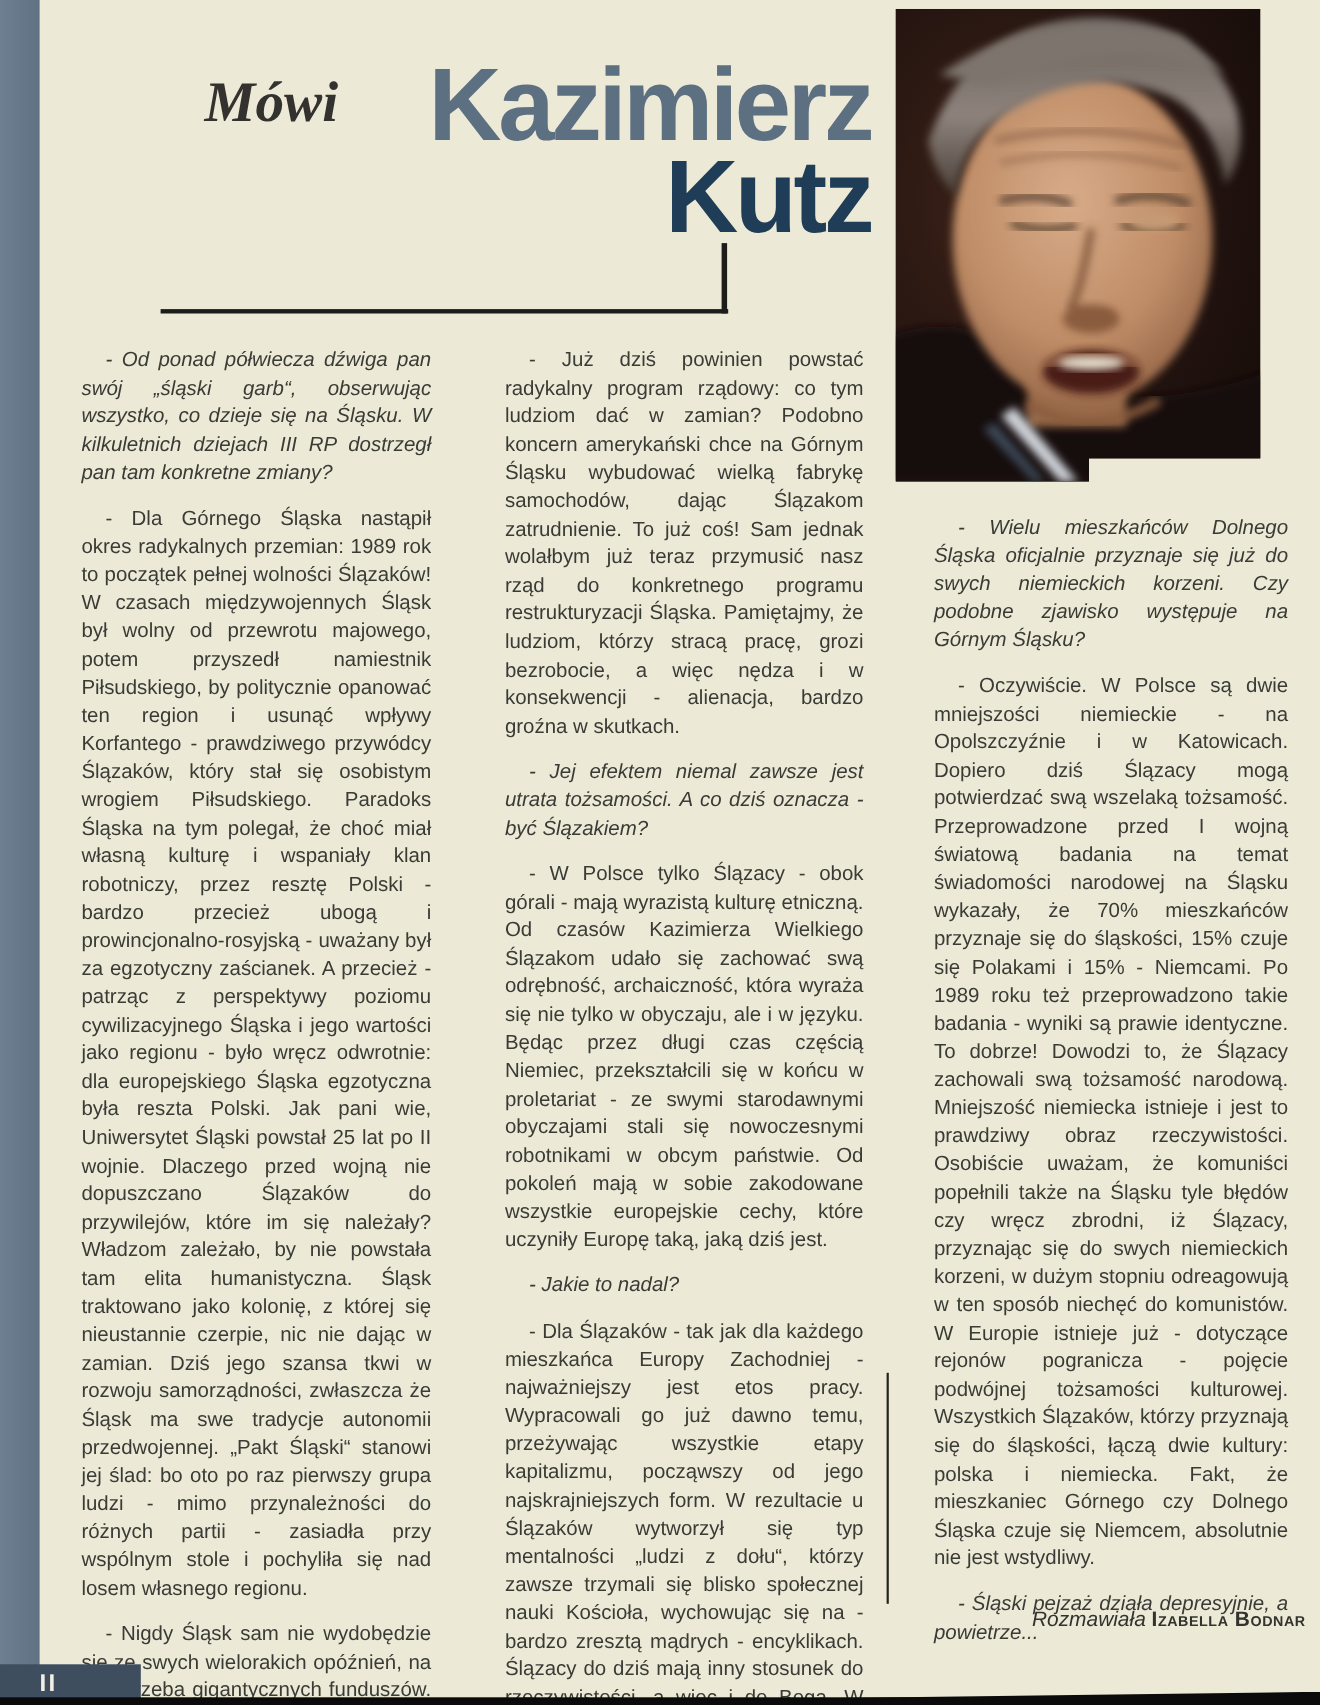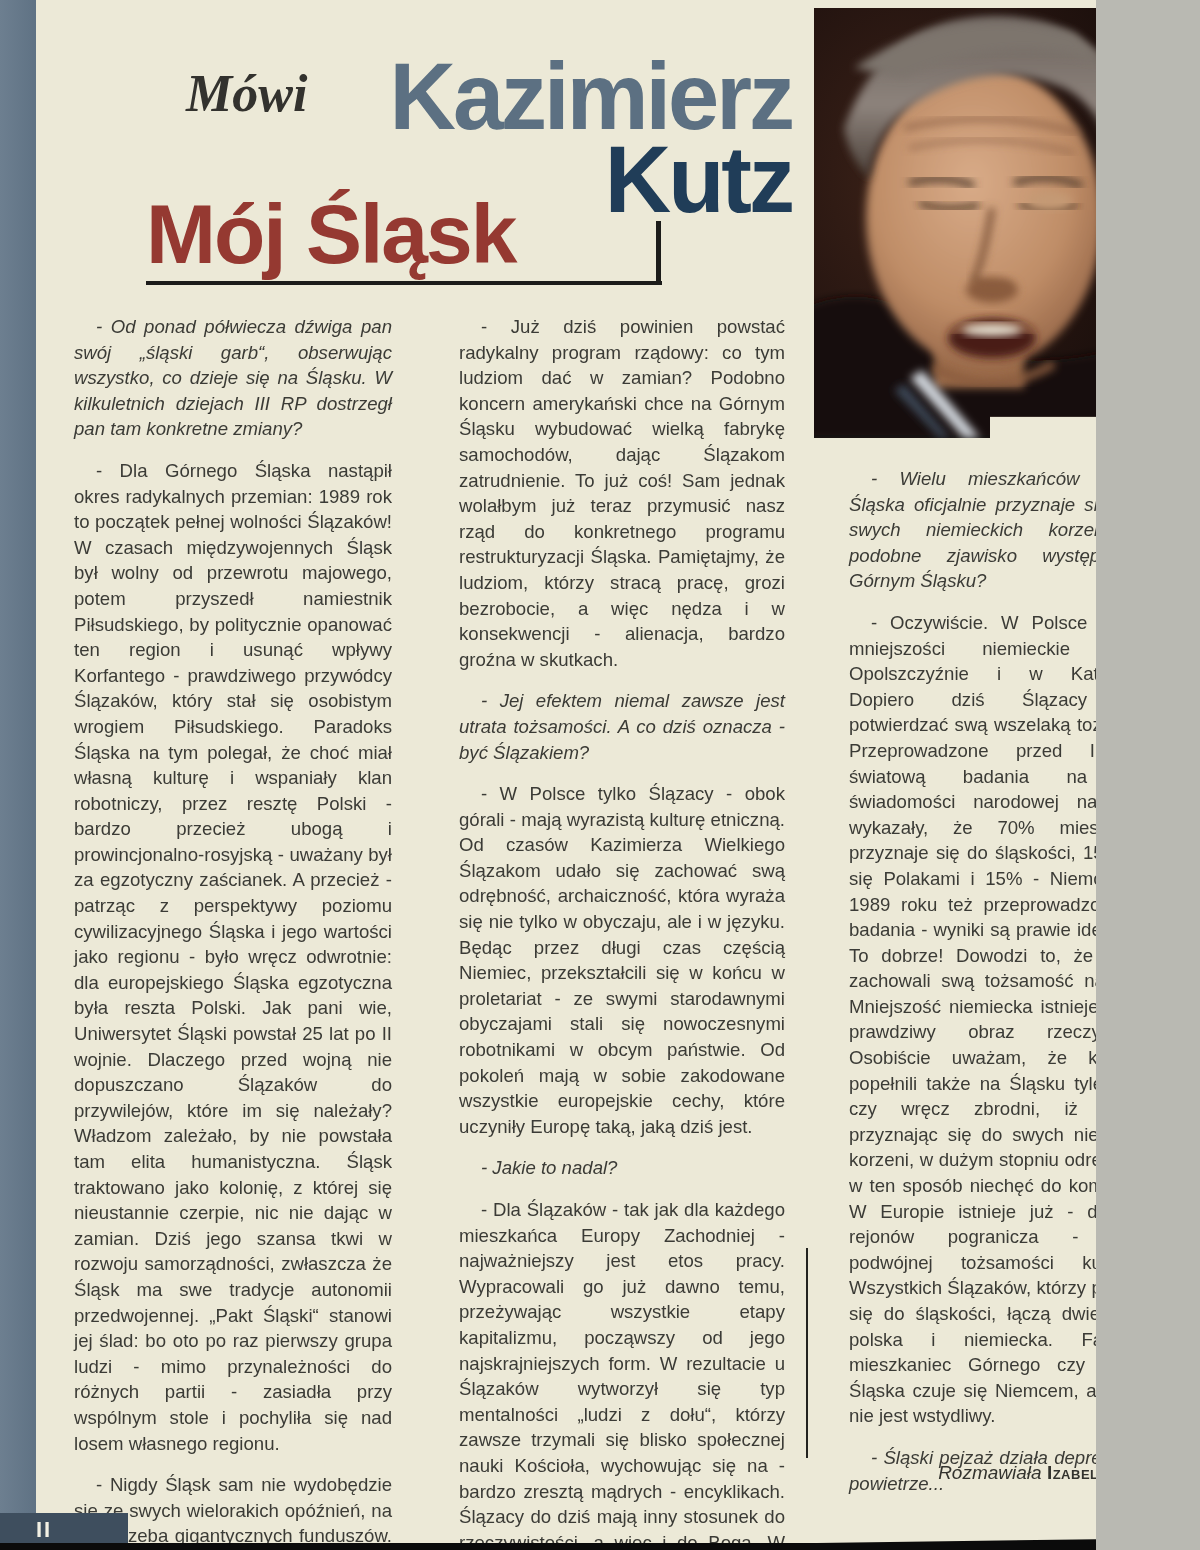--- a/index.html
+++ b/index.html
@@ -1,17 +1,17 @@
 <!DOCTYPE html>
 <html><head>
 <meta charset="utf-8">
 <style>
   html,body{margin:0;padding:0;}
   body{width:1200px;height:1550px;position:relative;background:#b9b9b2;font-family:"Liberation Sans",sans-serif;}
-  #page{position:absolute;left:0;top:0;width:1096px;height:1550px;background:#ece9d7;overflow:hidden;}
+  #page{position:absolute;left:0;top:0;width:1200px;height:1550px;background:#ece9d7;overflow:hidden;}
 
   
   .left-strip{position:absolute;left:0;top:0;width:36px;height:1550px;background:linear-gradient(90deg,#6d7f90,#5f7284);}
 
   
   .kicker{position:absolute;left:186px;top:64px;font-family:"Liberation Serif",serif;font-style:italic;font-weight:bold;font-size:52px;color:#33322e;}
   .title1{position:absolute;left:330px;top:50px;width:462px;text-align:right;font-size:92px;font-weight:800;letter-spacing:-3px;color:#5c7082;line-height:1;transform:scaleY(1.02);}
   .title2{position:absolute;left:330px;top:133px;width:462px;text-align:right;font-size:92px;font-weight:800;letter-spacing:-3px;color:#203d58;line-height:1;transform:scaleY(1.02);}
   .subtitle{position:absolute;left:146px;top:192px;font-size:84px;font-weight:800;letter-spacing:-2px;color:#953931;line-height:1;}
   .head-rule{position:absolute;left:146px;top:281px;width:516px;height:4px;background:#1c1c1a;}
@@ -48,21 +48,20 @@
 </head>
 <body>
 
 <div id="page">
 
   <div class="left-strip"></div>
 
   <div class="kicker">Mówi</div>
   <div class="title1">Kazimierz</div>
   <div class="title2">Kutz</div>
-  <div class="subtitle">Mój Śląsk</div>
   <div class="head-rule"></div>
   <div class="head-tick"></div>
 
   <div class="photo">
     <svg viewBox="0 0 332 430" preserveAspectRatio="none">
       <defs>
         <radialGradient id="bg" cx="30%" cy="40%" r="90%">
           <stop offset="0%" stop-color="#3c2218"></stop>
           <stop offset="55%" stop-color="#241410"></stop>
           <stop offset="100%" stop-color="#150c09"></stop>

